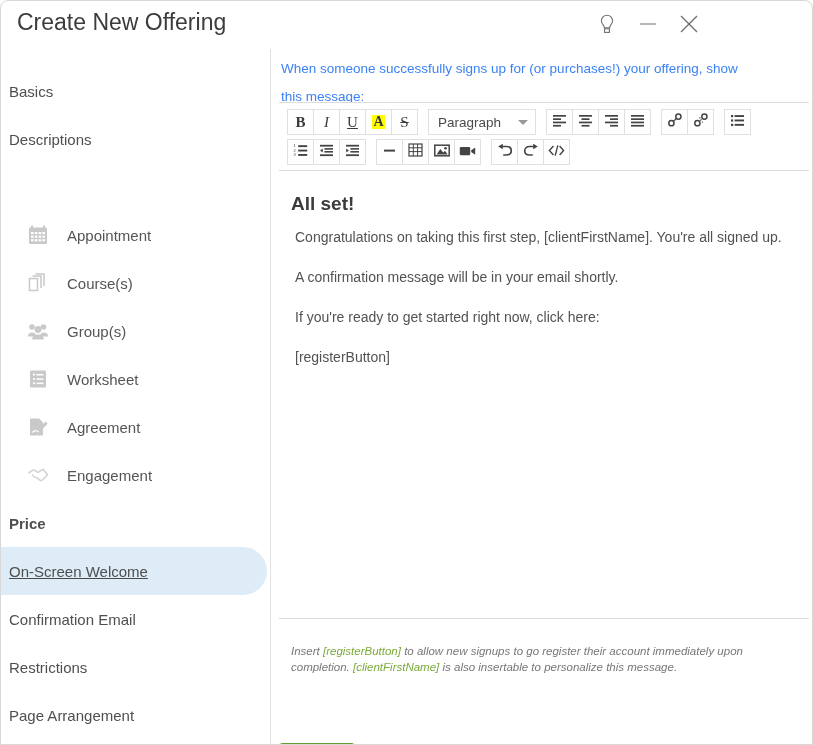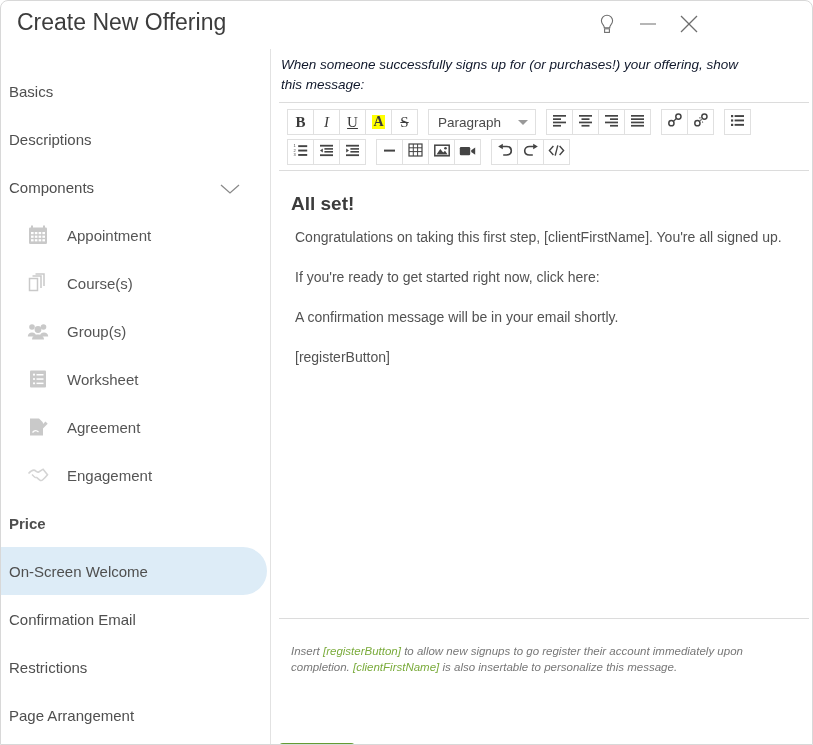--- a/index.html
+++ b/index.html
@@ -83,20 +83,21 @@
     font-size: 15px;
     color: #4f4f4f;
     white-space: nowrap;
   }
   .nav-top .nav-label { padding-left: 8px; }
 
   .nav-row.selected {
     background: #ddecf7;
     border-top-right-radius: 24px;
     border-bottom-right-radius: 24px;
+    text-decoration: underline;
   }
 
   .nav-chevron {
     position: absolute;
     right: 26px;
     top: 50%;
     transform: translateY(-50%);
     width: 22px;
     height: 12px;
   }
@@ -136,23 +137,22 @@
     width: 543px;
     height: 697px;
     background: #ffffff;
   }
   #instruction {
     position: absolute;
     left: 10px;
     top: 6px;
     width: 476px;
     font-size: 13.5px;
-    line-height: 20px;
-    color: #0f172a;
-    font-style: italic;
+    line-height: 28px;
+    color: #3b82f6;
   }
 
   
   #editor {
     position: absolute;
     left: 8px;
     top: 53px;
     width: 530px;
     height: 584px;
     box-sizing: border-box;
@@ -338,28 +338,20 @@
   <div id="sidebar">
 
     <div class="nav-row nav-top" style="top:18px;">
       <span class="nav-label">Basics</span>
     </div>
 
     <div class="nav-row nav-top" style="top:66px;">
       <span class="nav-label">Descriptions</span>
     </div>
 
-    <div class="nav-row nav-top" style="top:114px;">
-      <span class="nav-label">Components</span>
-      <span class="nav-chevron">
-        <svg width="22" height="12" viewBox="0 0 22 12">
-          <polyline points="2,2 11,10 20,2" fill="none" stroke="#8a8a8a" stroke-width="1.3"></polyline>
-        </svg>
-      </span>
-    </div>
 
     <div class="comp-row" style="top:162px;">
       <span class="comp-icon">
         <svg width="22" height="22" viewBox="0 0 22 22">
           <rect x="2" y="3.5" width="18" height="16.5" rx="1.2" fill="#c9c9c9"></rect>
           <rect x="4" y="1.5" width="2" height="3.5" fill="#c9c9c9"></rect>
           <rect x="16" y="1.5" width="2" height="3.5" fill="#c9c9c9"></rect>
           <g fill="#ffffff">
             <rect x="4" y="8" width="2.6" height="2.2"></rect>
               <rect x="7.8" y="8" width="2.6" height="2.2"></rect>
@@ -703,22 +695,22 @@
                 </svg>
               </span>
             </div>
           </div>
         </div>
       </div>
 
       <div id="editor-body">
         <div id="doc-title">All set!</div>
         <p class="doc-p">Congratulations on taking this first step, [clientFirstName]. You're all signed up.</p>
+        <p class="doc-p">A confirmation message will be in your email shortly.</p>
         <p class="doc-p">If you're ready to get started right now, click here:</p>
-        <p class="doc-p">A confirmation message will be in your email shortly.</p>
         <p class="doc-p">[registerButton]</p>
       </div>
 
       <div id="hint">
         <span>Insert </span><span class="tok">[registerButton]</span><span> to allow new signups to go register their account immediately upon completion.</span>
         <span class="tok">[clientFirstName]</span><span> is also insertable to personalize this message.</span>
       </div>
     </div>
 
     <div id="footer">

